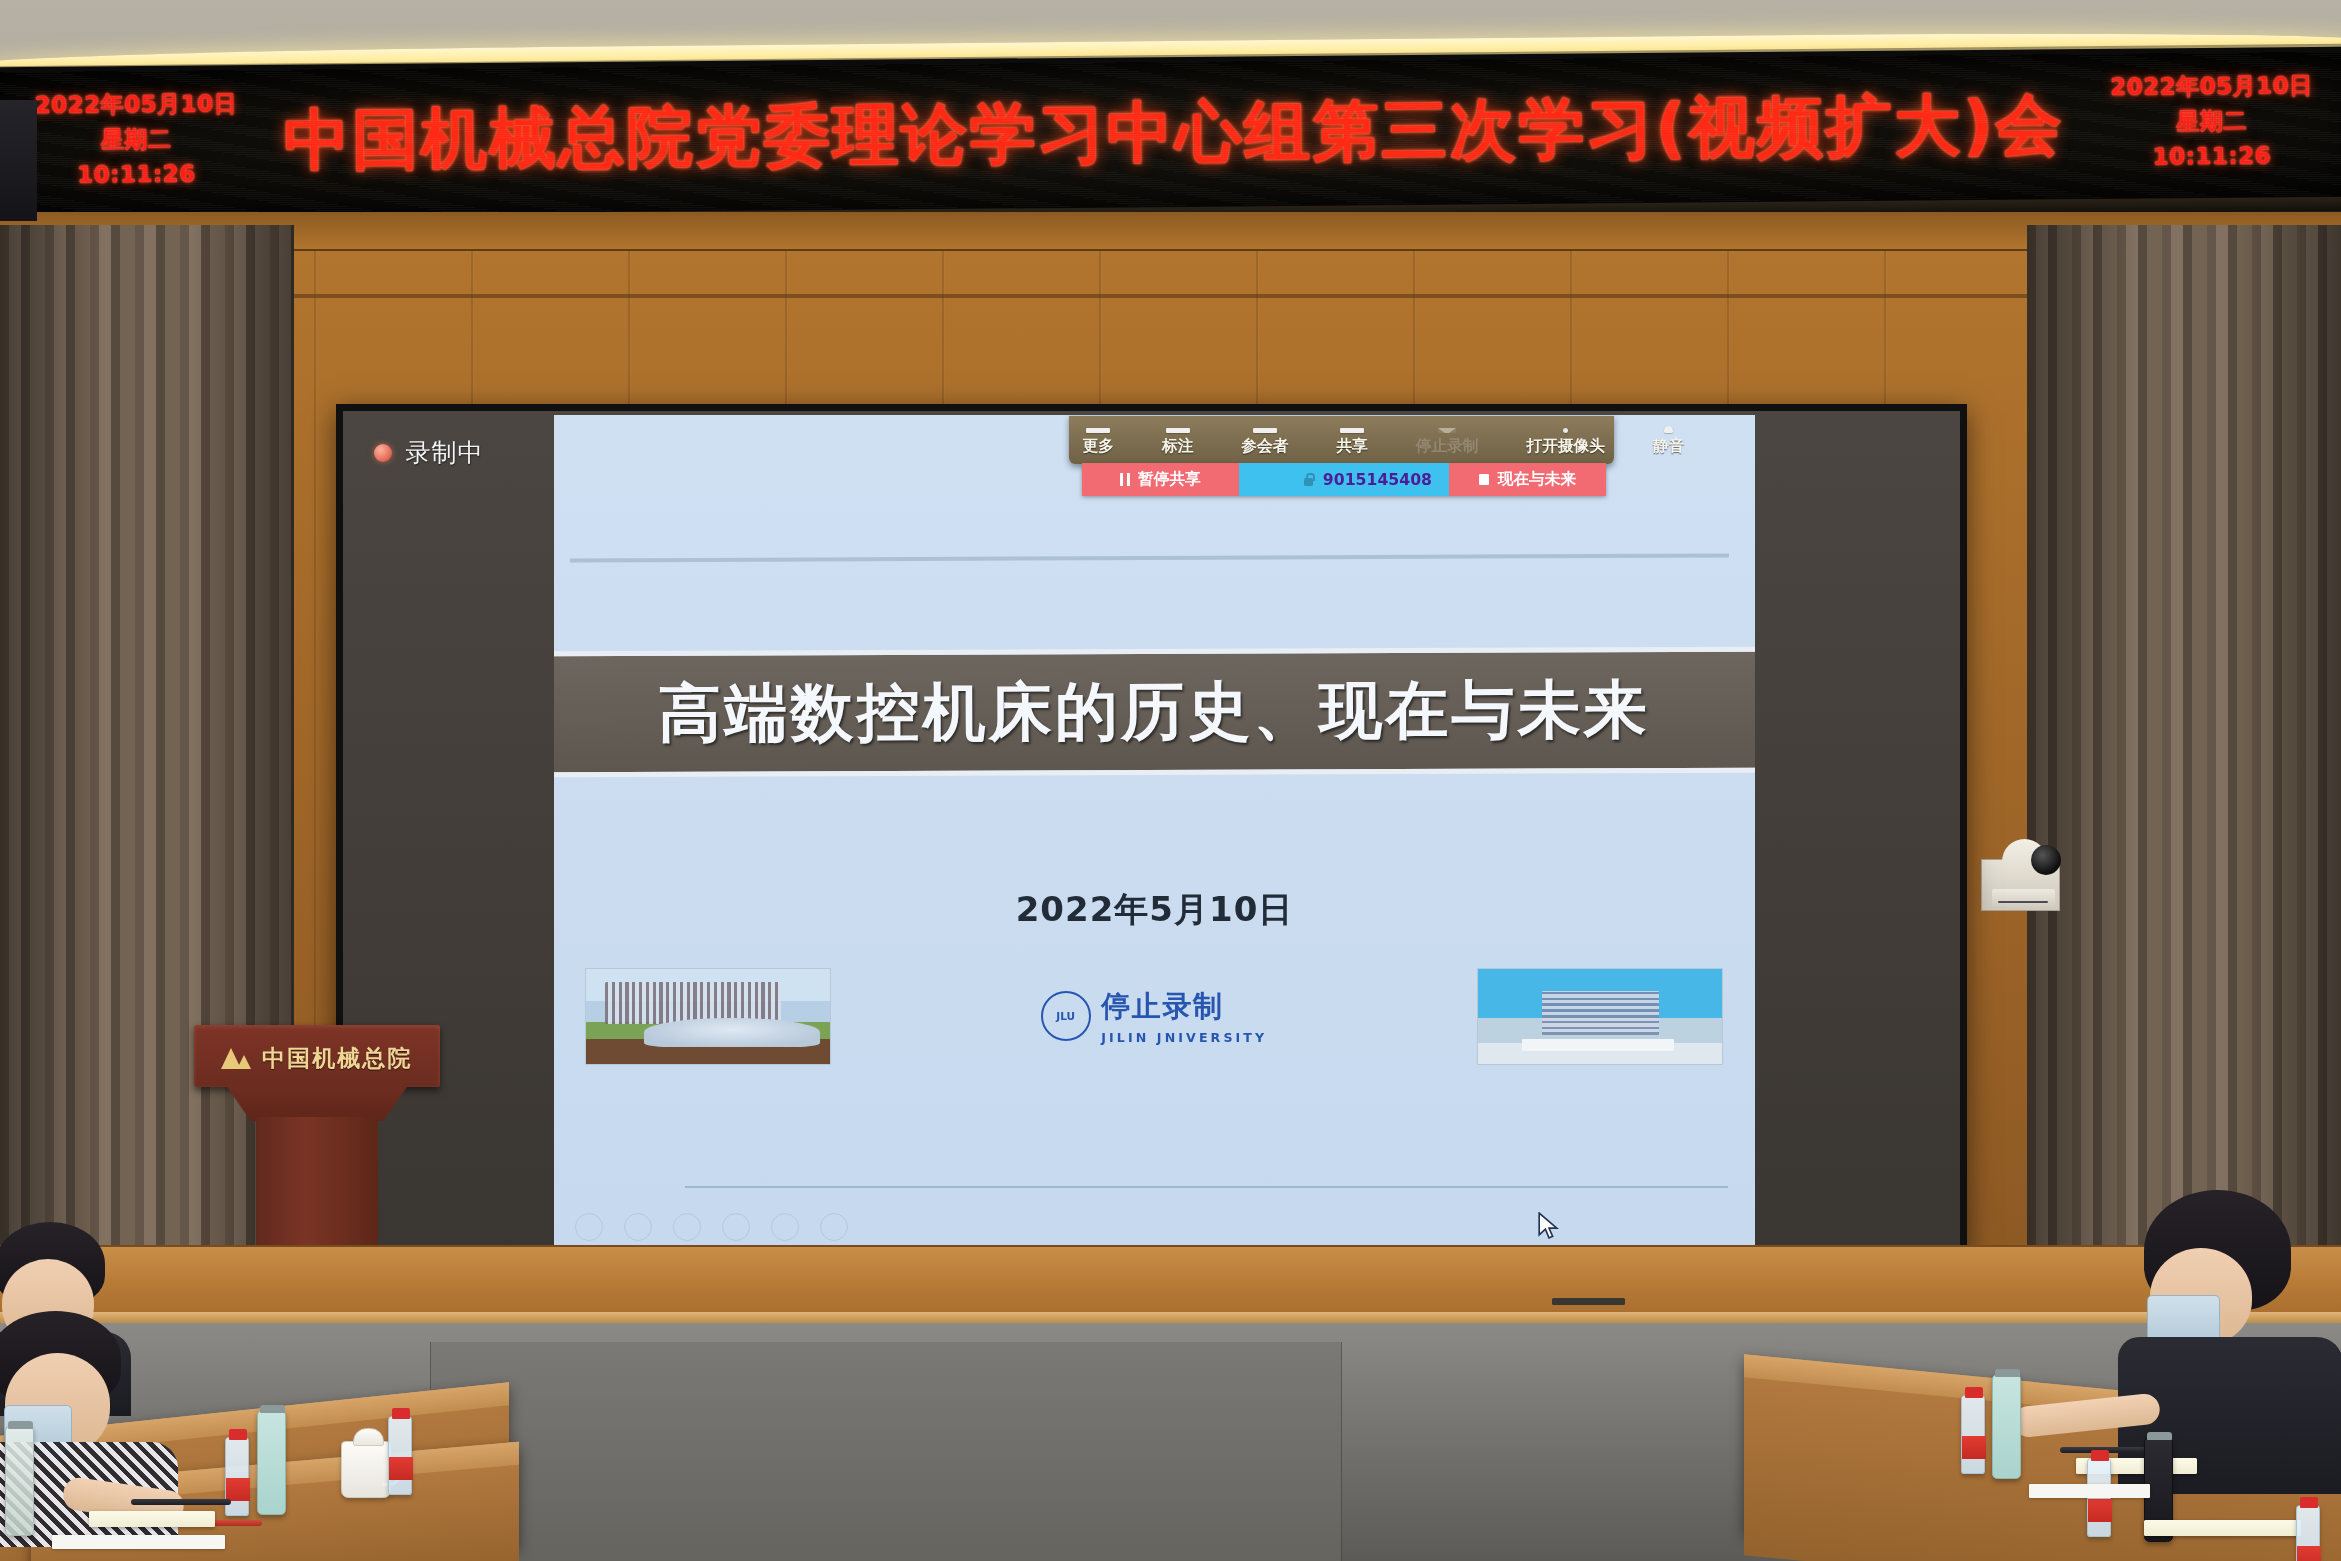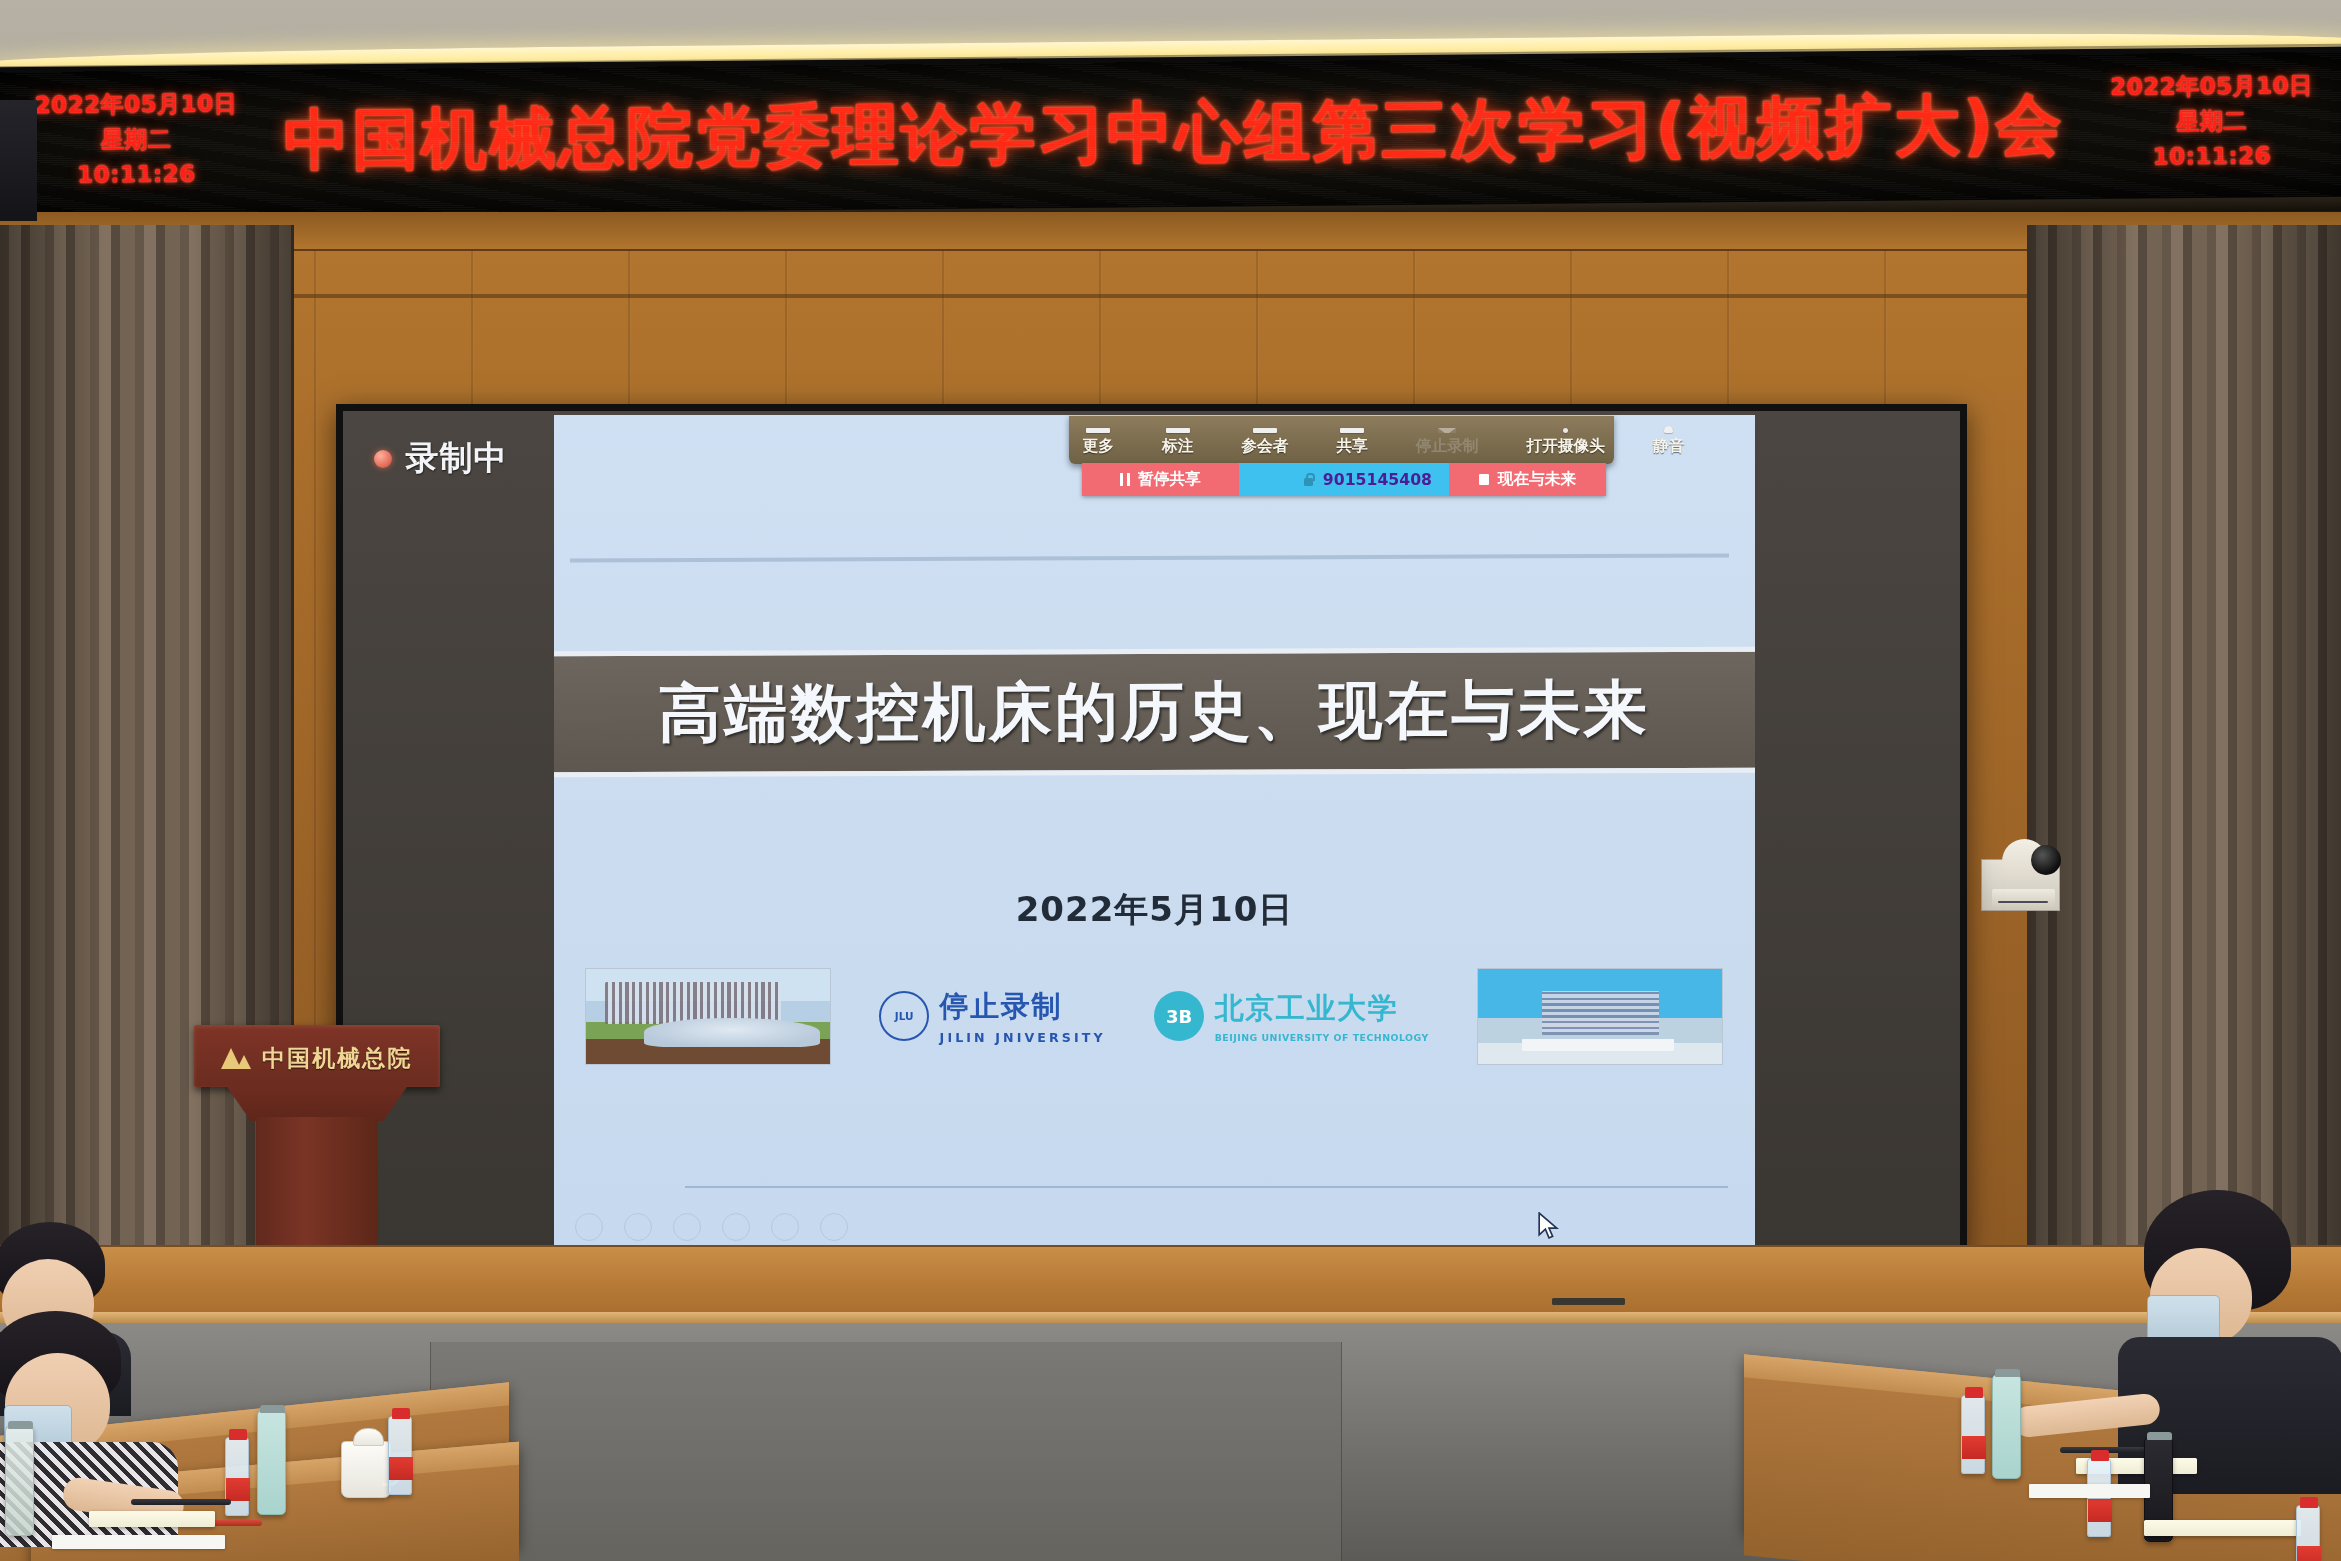--- a/index.html
+++ b/index.html
@@ -130,21 +130,21 @@
   .rec-wrap{
     position:absolute; left:31px; top:25px;
     display:flex; align-items:center; gap:13.6px;
   }
   .rec-dot{
     width:18px; height:18px; border-radius:50%;
     background: radial-gradient(circle at 35% 32%, #ffb2a0, #e5705c 60%, #b64a3a);
     box-shadow:0 0 6.3px rgba(230,110,90,.7);
   }
   .rec-label{
-    color:#f3f4f8; font-size:33px; font-weight:700; letter-spacing:1px;
+    color:#f3f4f8; font-size:25px; font-weight:400; letter-spacing:1px;
     text-shadow:0.5px 1px 1.6px rgba(0,0,0,.65);
   }
 
   
   .ppt{
     position:absolute; left:211px; top:4.2px; width:1201px; height:839px;
     background: linear-gradient(#cfe0f3, #cbdcf0 55%, #c6d9ee 100%);
     overflow:hidden;
   }
   .ppt-topline{
@@ -631,27 +631,20 @@
 
         <div class="logo-row">
           <div class="campus-photo jlu"></div>
           <div class="uni-logo">
             <div class="seal">JLU</div>
             <div class="uni-names">
               <div class="uni-cn">停止录制</div>
               <div class="uni-en">JILIN JNIVERSITY</div>
             </div>
           </div>
-          <div class="uni-logo">
-            <div class="seal teal">3B</div>
-            <div class="uni-names">
-              <div class="uni-cn teal">北京工业大学</div>
-              <div class="uni-en teal">BEIJING UNIVERSITY OF TECHNOLOGY</div>
-            </div>
-          </div>
           <div class="campus-photo buct"></div>
         </div>
 
         <div class="ppt-bottomline"></div>
 
         <div class="annot-row">
           <div class="annot-ic"></div>
           <div class="annot-ic"></div>
           <div class="annot-ic"></div>
           <div class="annot-ic"></div>

